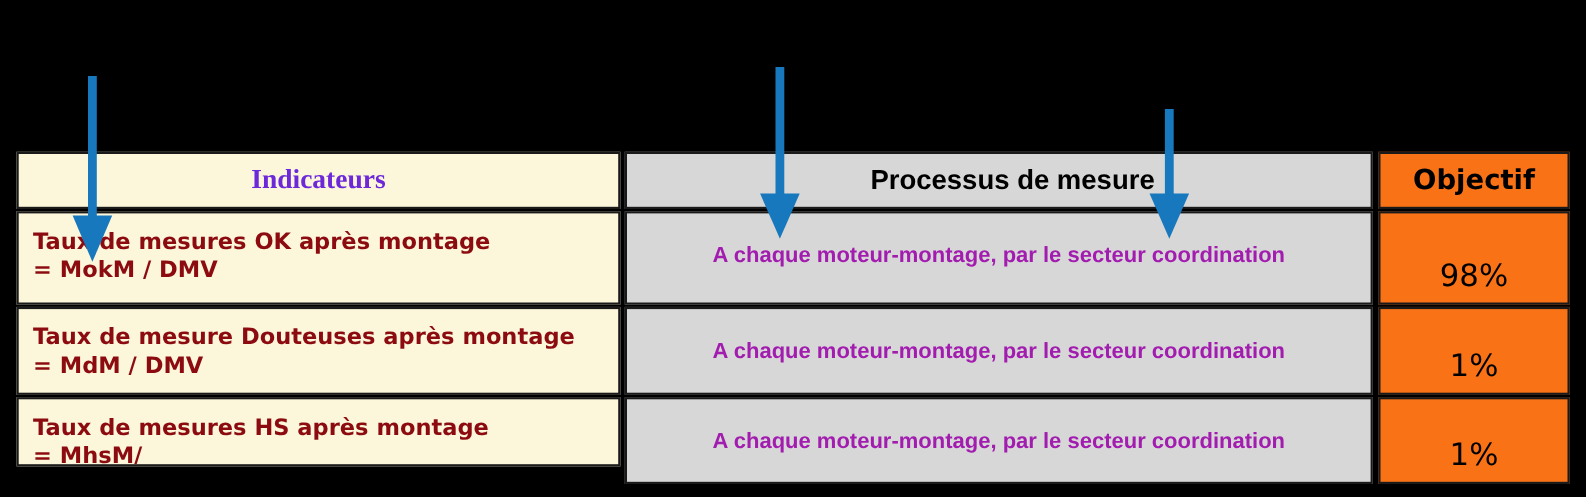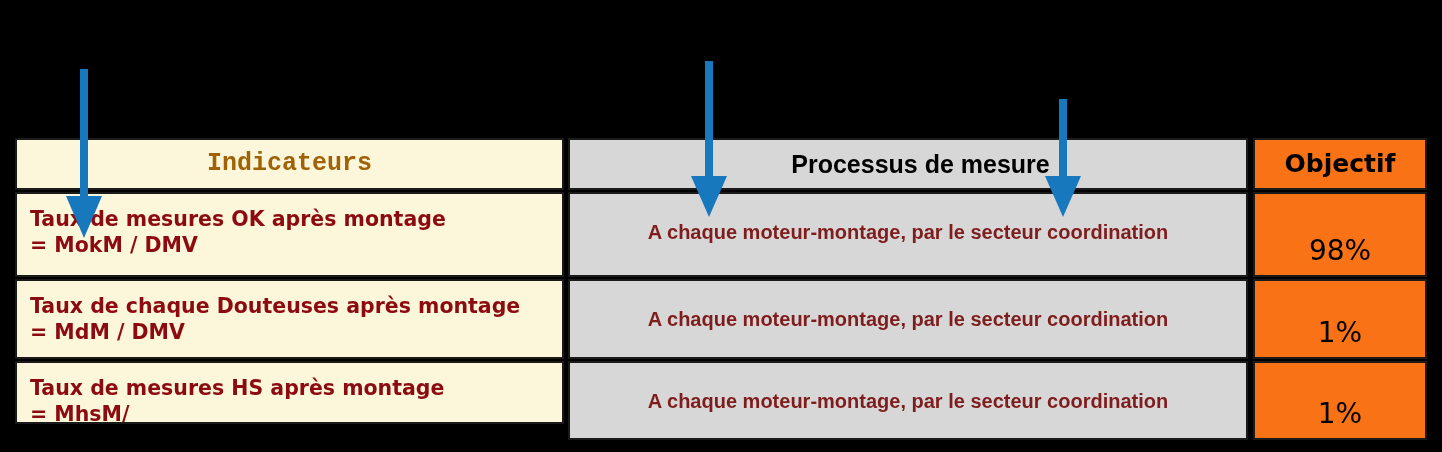--- a/index.html
+++ b/index.html
@@ -42,26 +42,26 @@
   .r-head  { top: 0px;   height: 52px; }
   .r-1     { top: 54px;  height: 85px; }
   .r-2     { top: 141px; height: 80px; }
   .r-3     { top: 223px; height: 79px; }
 
   
   .c-ind.r-3 { height: 63px; }
 
   
   .hdr-ind {
-    color: #a16207;
+    color: #6d28d9;
     font-weight: bold;
     font-size: 25px;
     text-align: center;
     line-height: 48px;
-    font-family: Liberation Mono, monospace;
+    font-family: Liberation Serif, serif;
   }
   .hdr-proc {
     color: #000000;
     font-weight: bold;
     font-size: 25px;
     text-align: center;
     line-height: 48px;
     font-family: "Liberation Sans", sans-serif;
     padding-left: 25px;
   }
@@ -78,21 +78,21 @@
   .ind-text {
     color: #8C0B10;
     font-weight: bold;
     font-size: 20.5px;
     line-height: 26px;
     padding: 12px 0 0 13px;
     font-family: "DejaVu Sans", sans-serif;
     white-space: pre-line;
   }
   .proc-text {
-    color: #7f1d1d;
+    color: #a21caf;
     font-weight: bold;
     font-size: 20px;
     line-height: 24px;
     text-align: center;
     font-family: "Liberation Sans", sans-serif;
     padding: 0 6px;
     display: flex;
     align-items: center;
     justify-content: center;
     height: 100%;
@@ -135,21 +135,21 @@
 = MokM / DMV</div>
     </div>
     <div class="cell c-proc r-1">
       <div class="proc-text">A chaque moteur-montage, par le secteur coordination</div>
     </div>
     <div class="cell c-obj r-1">
       <div class="obj-text">98%</div>
     </div>
 
     <div class="cell c-ind r-2">
-      <div class="ind-text">Taux de chaque Douteuses après montage
+      <div class="ind-text">Taux de mesure Douteuses après montage
 = MdM / DMV</div>
     </div>
     <div class="cell c-proc r-2">
       <div class="proc-text">A chaque moteur-montage, par le secteur coordination</div>
     </div>
     <div class="cell c-obj r-2">
       <div class="obj-text">1%</div>
     </div>
 
     <div class="cell c-ind r-3">

